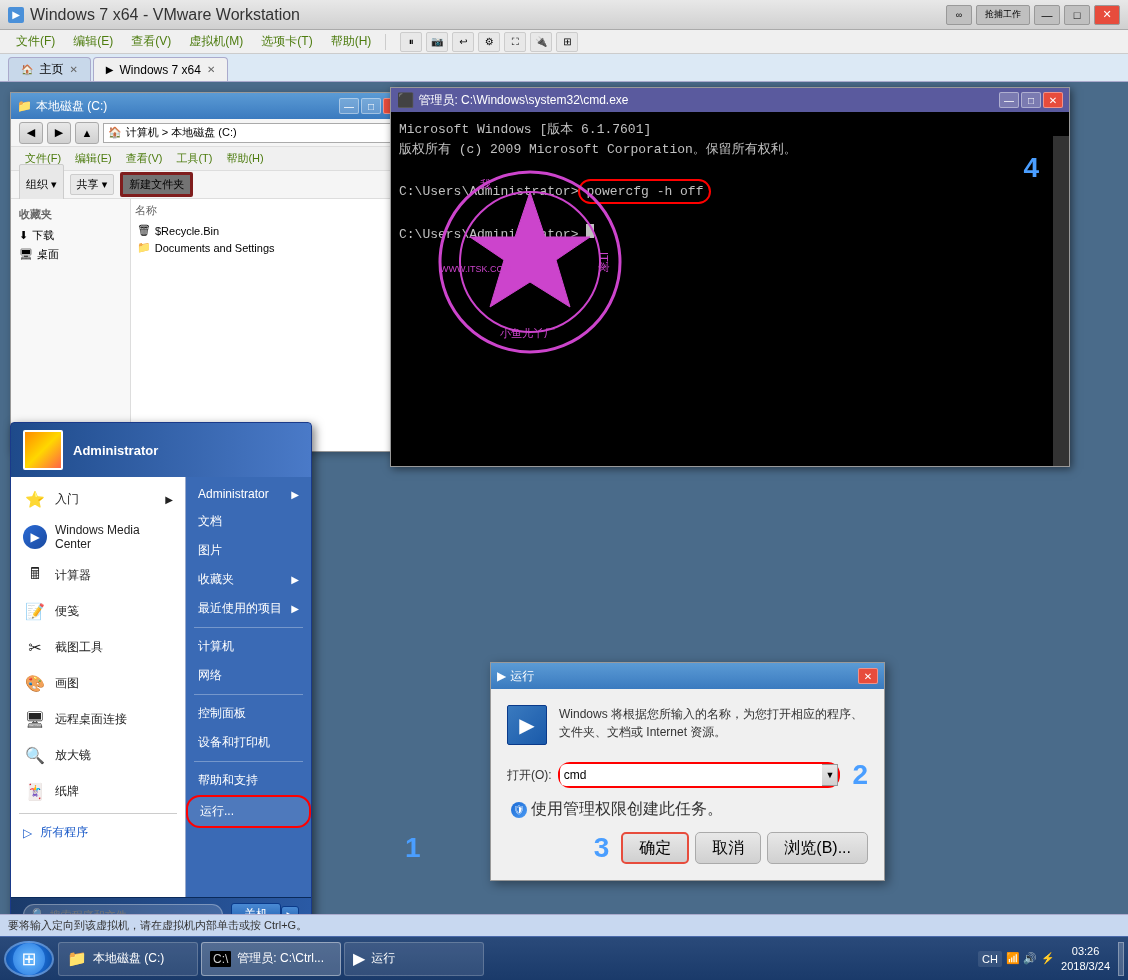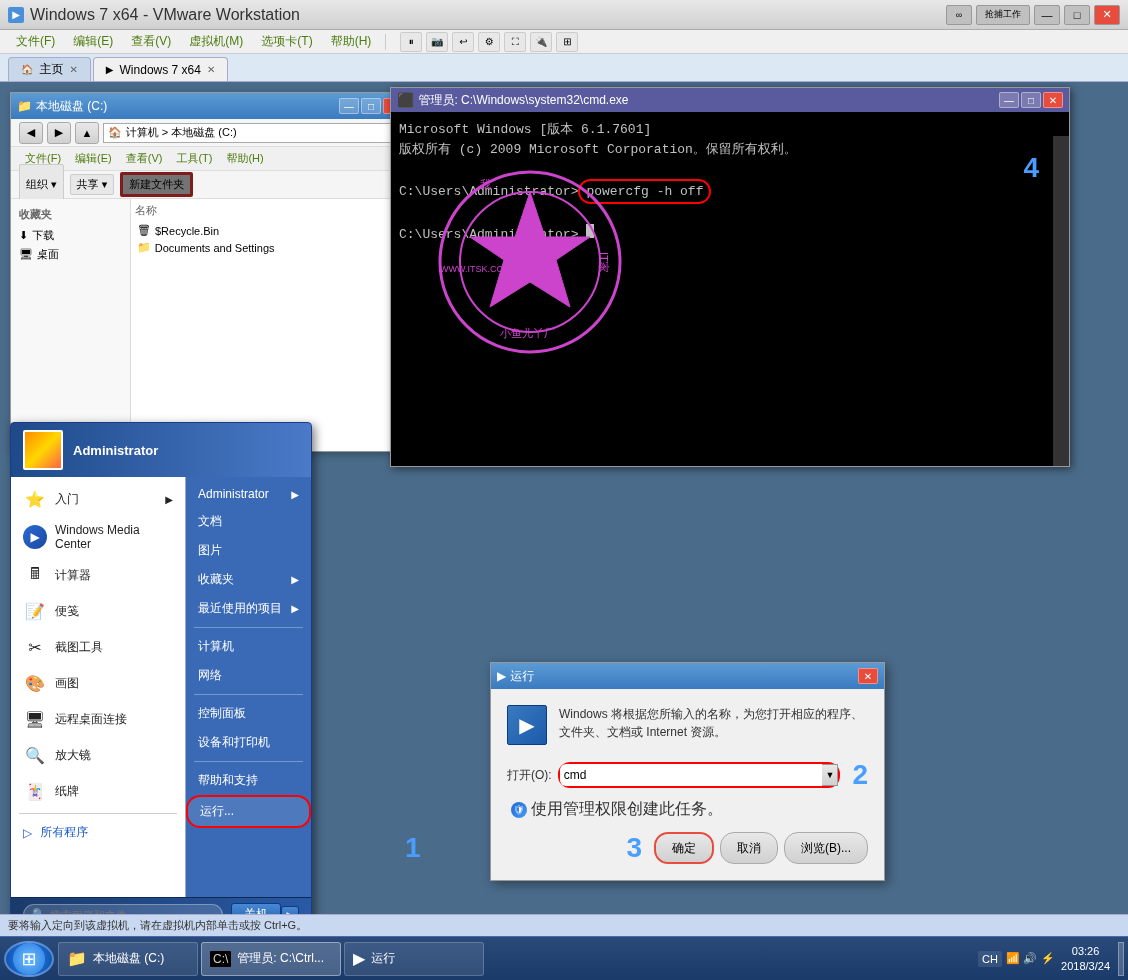--- a/index.html
+++ b/index.html
@@ -404,22 +404,22 @@
       display: flex; align-items: center; justify-content: center;
       font-size: 9px; color: white;
     }
     .dialog-buttons {
       display: flex; justify-content: flex-end; gap: 6px;
     }
     .dialog-btn {
       padding: 3px 16px;
       background: linear-gradient(to bottom, #e8e8e8, #d0d0d0);
       border: 1px solid #aaa;
-      font-size: 12px; cursor: pointer;
-      border-radius: 14px;
+      font-size: 16px; cursor: pointer;
+      border-radius: 5px;
     }
     .dialog-btn.confirm {
       border: 2px solid #e74c3c;
       background: linear-gradient(to bottom, #e8e8e8, #d0d0d0);
     }
 
     
     .step-number {
       font-size: 28px;
       font-weight: bold;

